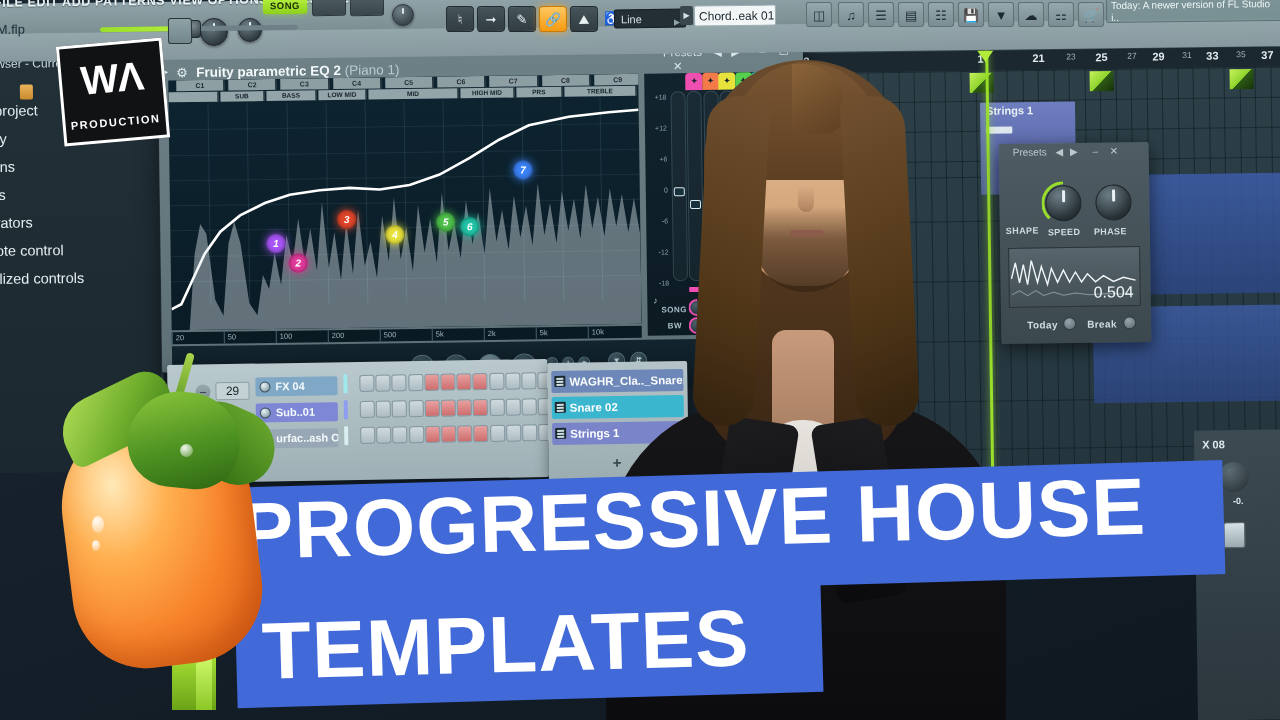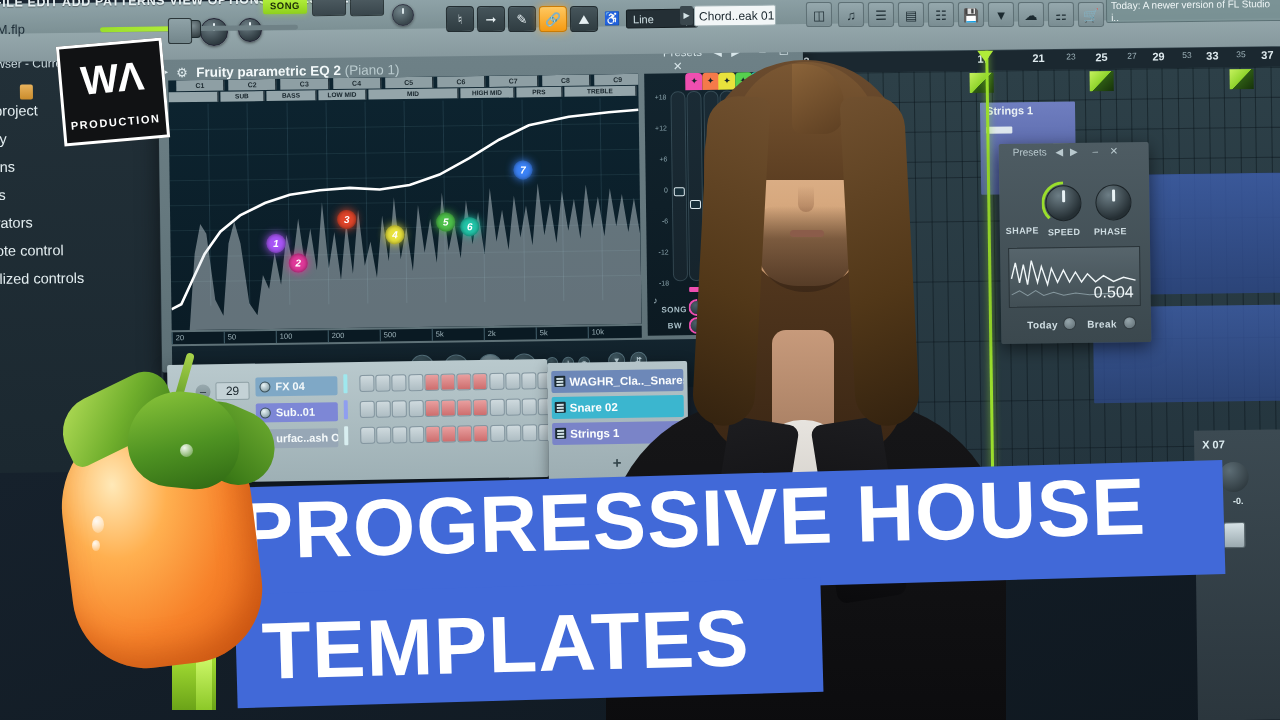--- a/index.html
+++ b/index.html
@@ -44,21 +44,21 @@
 
   .tbtn { position:absolute; top:6px; width:28px; height:26px; border-radius:4px;
     background:linear-gradient(180deg,#46555b,#2f3c41); border:1px solid #222c30;
     transform:rotate(-0.7deg); color:#e6eff2; font-size:13px; text-align:center;
     line-height:26px; }
   .tbtn.on { background:linear-gradient(180deg,#ffc860,#f59a12);
     border-color:#c97b06; color:#4a2d00; box-shadow:0 0 9px rgba(255,170,40,.75); }
   .line-dd { position:absolute; left:614px; top:9px; width:72px; height:19px;
     background:#242f35; border:1px solid #141d21; border-radius:2px;
     color:#cfe0e4; font-size:11px; padding-left:6px; line-height:18px;
-    transform:rotate(-0.7deg);margin-left:12px; }
+    transform:rotate(-0.7deg); }
   .line-dd .ar { position:absolute; right:5px; top:4px; font-size:8px; color:#8fa3a8; }
   .pat-sel { position:absolute; left:694px; top:5px; width:82px; height:21px;
     background:#f2f6f7; border:1px solid #9fb0b4; border-radius:2px;
     color:#17242b; font-size:12px; padding-left:4px; line-height:20px;
     transform:rotate(-0.7deg); }
   .pat-arrow { position:absolute; left:680px; top:6px; width:13px; height:19px;
     background:#3a474d; border-radius:2px; color:#d4e3e6; font-size:8px;
     text-align:center; line-height:19px; transform:rotate(-0.7deg); }
 
   .hint-box { position:absolute; left:1106px; top:-4px; width:178px; height:26px;
@@ -354,21 +354,21 @@
   <div class="playlist">
     <div class="pl-title">Playlist - Arrangement  ▸  Chord Break 01  ▸</div>
     <div class="pl-ruler" id="pl-ruler">
         <div class="pl-bar" style="left: 14px;">3</div>
         <div class="pl-bar" style="left: 188px;">17</div>
         <div class="pl-bar" style="left: 243px;">21</div>
         <div class="pl-bar sm" style="left: 277px;">23</div>
         <div class="pl-bar" style="left: 306px;">25</div>
         <div class="pl-bar sm" style="left: 338px;">27</div>
         <div class="pl-bar" style="left: 363px;">29</div>
-        <div class="pl-bar sm" style="left: 393px;">53</div>
+        <div class="pl-bar sm" style="left: 393px;">31</div>
         <div class="pl-bar" style="left: 417px;">33</div>
         <div class="pl-bar sm" style="left: 447px;">35</div>
         <div class="pl-bar" style="left: 472px;">37</div>
       </div>
     <div class="pl-tracks" id="pl-tracks">
         <div class="pl-vline" style="left: 0px;"></div>
         <div class="pl-vline" style="left: 15.5px;"></div>
         <div class="pl-vline" style="left: 31px;"></div>
         <div class="pl-vline" style="left: 46.5px;"></div>
         <div class="pl-vline" style="left: 62px;"></div>
@@ -419,21 +419,21 @@
     <div class="pl-clip" style="left:230px;top:118px;width:26px;height:7px;background:#dfe8ef;"></div>
     <div class="pl-clip" style="left:262px;top:118px;width:22px;height:7px;background:#dfe8ef;"></div>
     <div class="pl-clip" style="left:246px;top:136px;width:30px;height:7px;background:#dfe8ef;"></div>
     <div class="pl-clip" style="left:300px;top:150px;width:196px;height:120px;background:linear-gradient(180deg,#3d5da8,#2c4682);opacity:.85;"></div>
     <div class="pl-clip" style="left:300px;top:282px;width:196px;height:96px;background:linear-gradient(180deg,#3d5da8,#2c4682);opacity:.8;"></div>
     <div class="playhead" style="left:196px;"></div>
     <div class="ph-tri" style="left:188px;"></div>
   </div>
 
   <div class="mixer">
-    <div class="mx-lab" style="left:8px;top:8px;">X 07</div>
+    <div class="mx-lab" style="left:8px;top:8px;">X 08</div>
     <div class="mx-knob" style="left:24px;top:32px;"></div>
     <div class="mx-led" style="left:6px;top:44px;"></div>
     <div class="mx-lab" style="left:38px;top:66px;font-size:9px;">-0.</div>
     <div class="mx-fader" style="left:28px;top:92px;"></div>
   </div>
 
   <div class="browser">
     <div class="browser-hd">rowser - Current project</div>
     <div class="br-file-ic"></div>
     <div class="br-item" style="top:50px;">t project</div>

